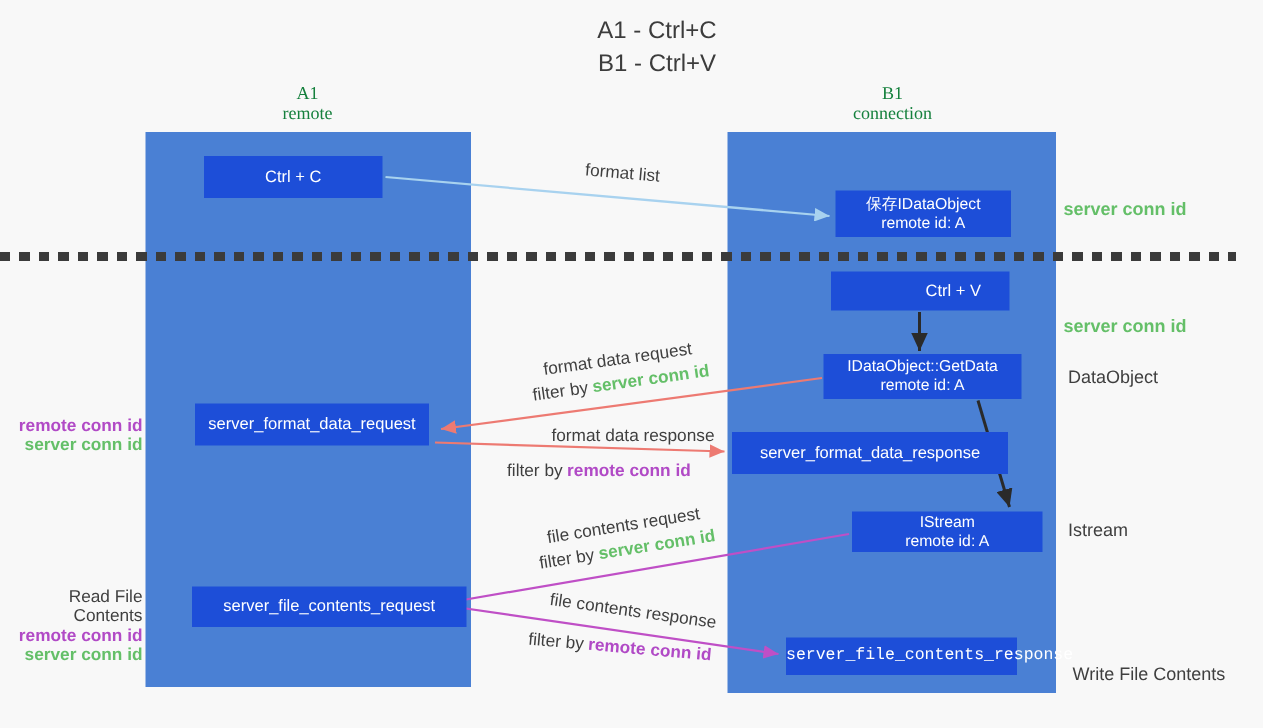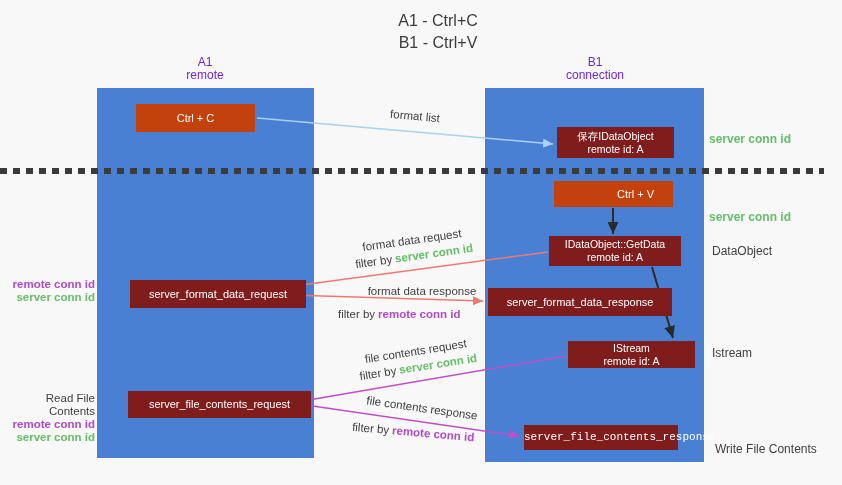--- a/index.html
+++ b/index.html
@@ -3,41 +3,41 @@
 <meta charset="utf-8">
 <style>
   * { margin:0; padding:0; box-sizing:border-box; }
   html,body { background:#f8f8f8; }
   body { font-family:"Liberation Sans", sans-serif; color:#3f3f3f; }
   .canvas { position:relative; width:842px; height:485px; background:#f8f8f8; overflow:hidden; }
 
   .title { position:absolute; top:10px; left:0; width:842px; text-align:center;
            font-size:16px; line-height:22px; color:#3c3c3c;margin-left:17px; }
 
-  .lane-header { position:absolute; text-align:center; font-size:12px; line-height:13px; color:#6d28d9; }
+  .lane-header { position:absolute; text-align:center; font-size:12px; line-height:13px; color:#15803d;font-family:Liberation Serif, serif; }
   .lane-header-a { left:150px; top:56px; width:110px; }
   .lane-header-b { left:540px; top:56px; width:110px; }
 
   .lane { position:absolute; background:#4a80d4; }
   .lane-a { left:97px;  top:88px; width:217px; height:370px; }
   .lane-b { left:485px; top:88px; width:219px; height:374px; }
 
   .dotted-line { position:absolute; left:0; top:168px; width:824px; height:6px;
     background:repeating-linear-gradient(to right, #3b3b3b 0 7px, transparent 7px 13px); }
 
   .node { position:absolute; color:#fff; text-align:center; display:flex;
           flex-direction:column; justify-content:center; font-size:10.5px; line-height:13px; }
-  .node.green { background:#c2410c; }
-  .node.orange { background:#7f1d1d; }
+  .node.green { background:#1d4ed8; }
+  .node.orange { background:#1d4ed8; }
 
   .n-ctrl-c   { left:136px; top:104px; width:119px; height:28px; font-size:11px; }
   .n-save-obj { left:557px; top:127px; width:117px; height:31px; }
   .n-ctrl-v   { left:554px; top:181px; width:119px; height:26px; font-size:11px;padding-left:44px; }
   .n-getdata  { left:549px; top:236px; width:132px; height:30px; }
-  .n-fmt-req  { left:130px; top:280px; width:176px; height:28px; font-size:11px; }
+  .n-fmt-req  { left:130px; top:269px; width:156px; height:28px; font-size:11px; }
   .n-fmt-res  { left:488px; top:288px; width:184px; height:28px; font-size:11px; }
   .n-istream  { left:568px; top:341px; width:127px; height:27px; }
   .n-file-req { left:128px; top:391px; width:183px; height:27px; font-size:11px; }
   .n-file-res { left:524px; top:425px; width:154px; height:25px; font-size:11px;font-family:Liberation Mono, monospace; }
 
   .annot { position:absolute; font-size:12px; line-height:13px; white-space:nowrap; }
   .green-txt  { color:#64bf68; font-weight:bold; }
   .purple-txt { color:#b14ac6; font-weight:bold; }
   .dark-txt   { color:#3f3f3f; }
 

